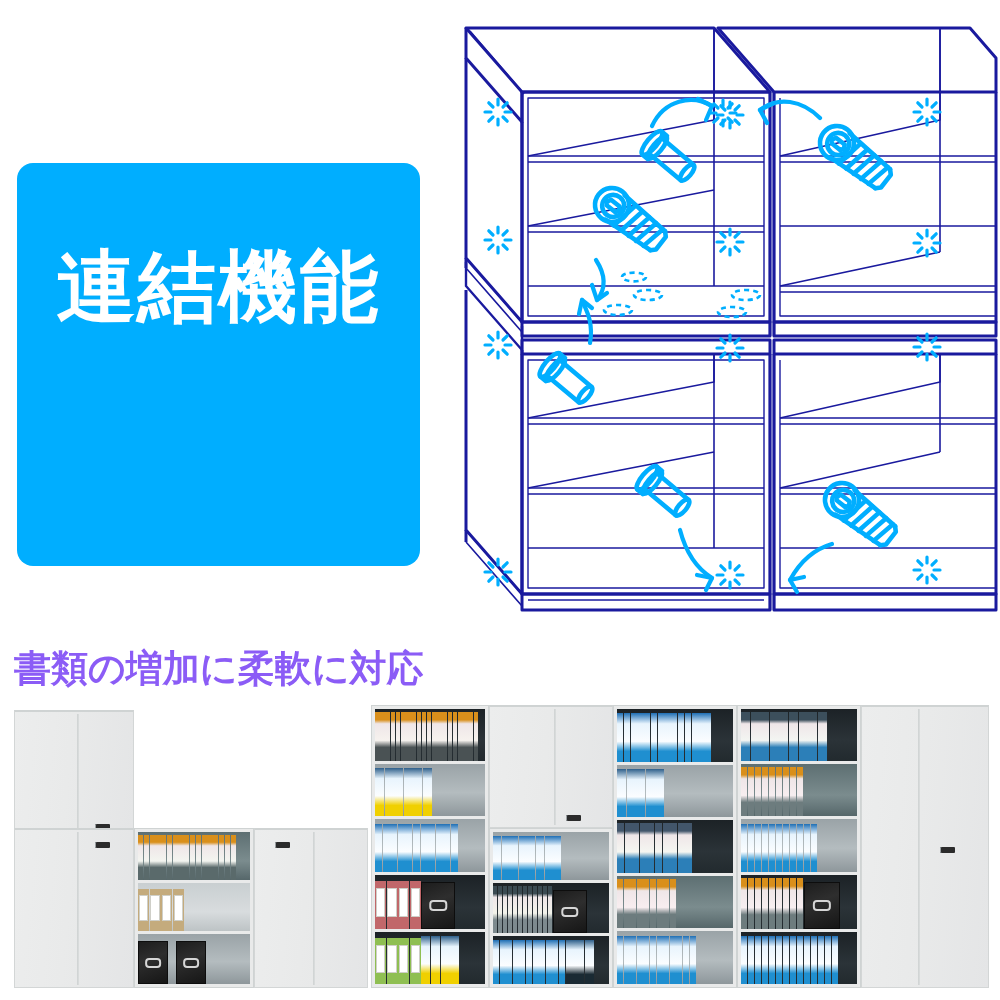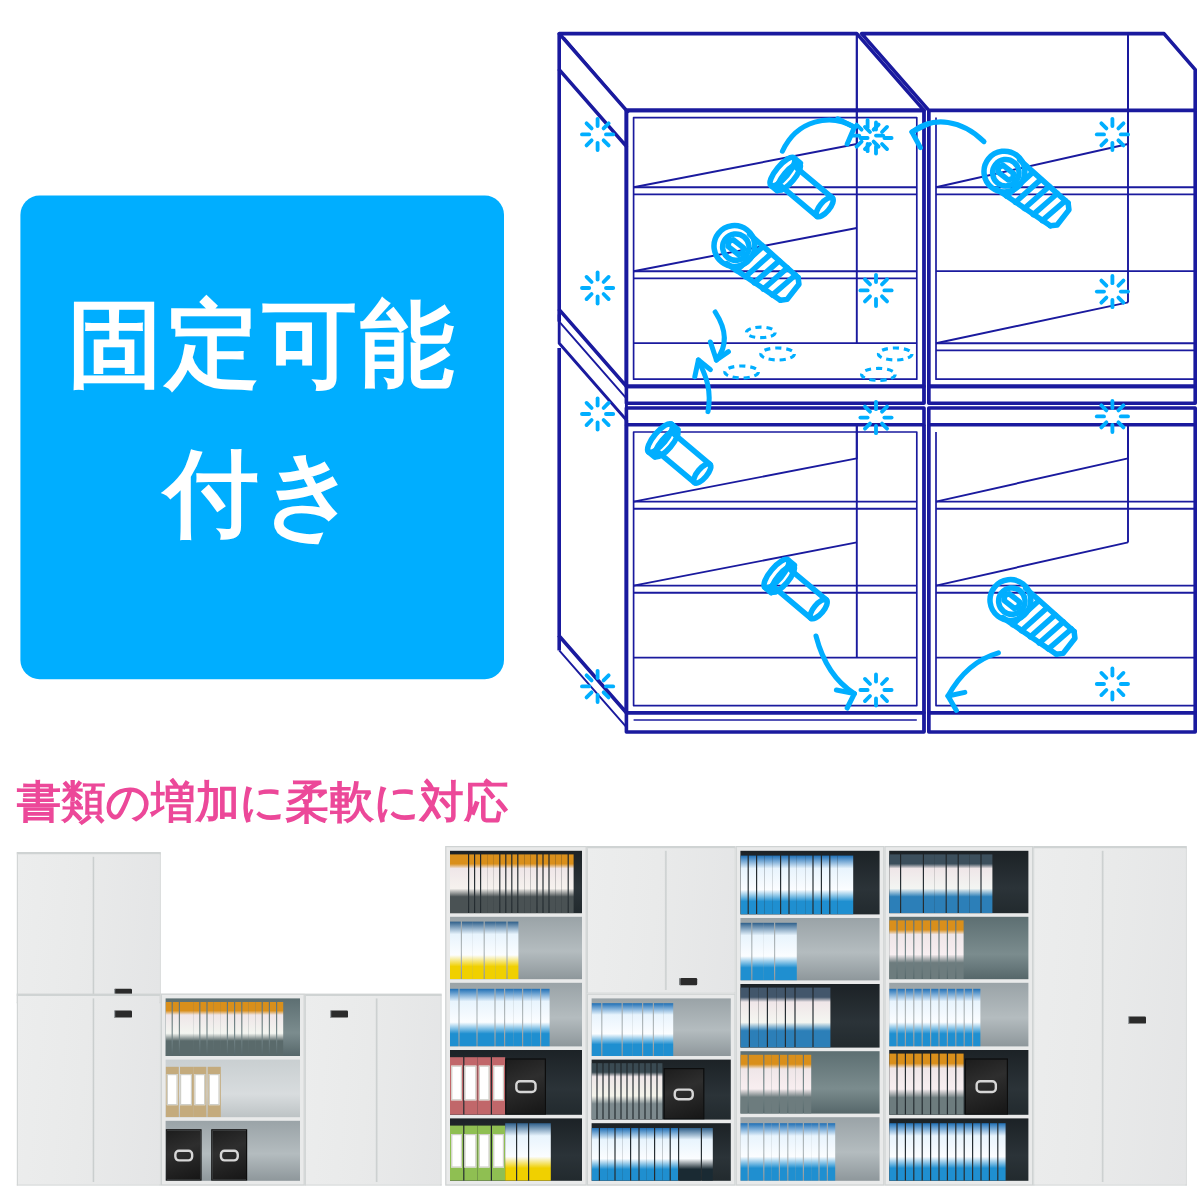--- a/index.html
+++ b/index.html
@@ -39,21 +39,21 @@
   }
   .badge-l2{
     position:absolute;left:0;right:0;top:208px;
     text-align:center;color:#ffffff;font-weight:bold;
     font-size:79px;line-height:1;letter-spacing:2px;
   }
 
   
   .caption{
     position:absolute;left:14px;top:644px;
-    color:#ec4899;font-weight:bold;font-size:37px;
+    color:#8b5cf6;font-weight:bold;font-size:37px;
     letter-spacing:0px;white-space:nowrap;
   }
 
   
   .illus{position:absolute;left:440px;top:0px;width:560px;height:690px;}
   .illus svg{display:block;width:560px;height:690px;}
 
   
   .strip{position:absolute;left:0;top:700px;width:1000px;height:300px;background:#ffffff;}
   .cab{position:absolute;box-sizing:border-box;}
@@ -114,22 +114,21 @@
   }
   .spacer{flex:1 1 auto;}
 </style>
 </head>
 <body>
 
 <div class="root">
 
 
   <div class="badge">
-    <div class="badge-l1">固定可能</div>
-    <div class="badge-l2">付き</div>
+    <div class="badge-l1">連結機能</div>
   </div>
 
   <div class="caption">書類の増加に柔軟に対応</div>
 
   <div class="illus">
     <svg viewBox="0 0 560 690" xmlns="http://www.w3.org/2000/svg">
       <defs>
         <g id="starburst">
           <g stroke="#00aeff" stroke-width="3.2" stroke-linecap="round">
             <line x1="0" y1="-13" x2="0" y2="-7"></line>

